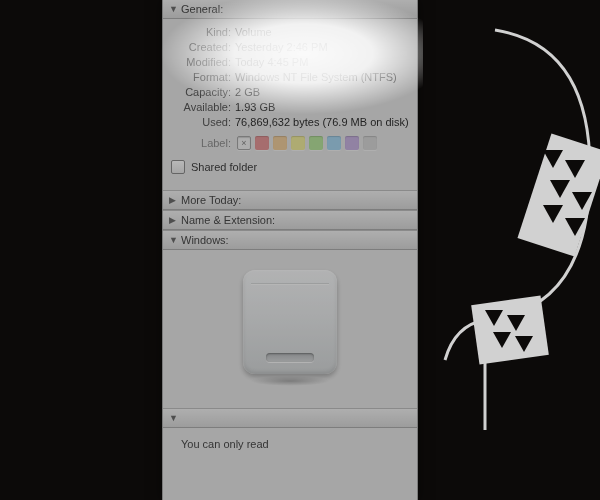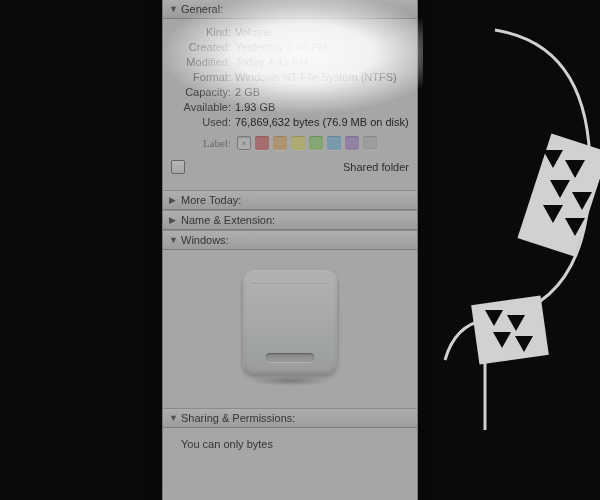--- a/index.html
+++ b/index.html
@@ -97,21 +97,20 @@
   }
   .kv-value {
     flex: 1;
     color: #313131;
     word-wrap: break-word;
   }
   .label-row {
     display: flex;
     align-items: center;
     margin-top: 6px;
-    font-family: Liberation Serif, serif;
   }
   .label-title {
     width: 60px;
     text-align: right;
     margin-right: 6px;
     color: #8f8f8f;
   }
   .swatch {
     width: 14px;
     height: 14px;
@@ -125,21 +124,21 @@
   }
   .swatch.none {
     background: #f1f1f1;
     border: 1px solid #a8a8a8;
     color: #888;
     font-size: 9px;
   }
   .shared-row {
     display: flex;
     align-items: center;
-    justify-content: space-between;
+    justify-content: flex-start;
     padding: 10px 0 10px 0;
   }
   .checkbox {
     width: 12px;
     height: 12px;
     border: 1px solid #8d8d8d;
     border-radius: 2px;
     background: linear-gradient(#ffffff, #e6e6e6);
     margin-right: 6px;
     box-shadow: inset 0 1px 0 rgba(255,255,255,0.9);
@@ -309,22 +308,21 @@
         <div class="drive-body">
           <div class="drive-top-line"></div>
           <div class="drive-slot"></div>
         </div>
         <div class="drive-shadow"></div>
       </div>
     </div>
 
     <div class="section-header">
       <span class="tri">▼</span>
-      <span>Sharing &amp; Permissions:</span>
     </div>
     <div class="sharing-body">
-      <span>You can only bytes</span>
+      <span>You can only read</span>
     </div>
 
     <div class="dim"></div>
     <div class="highlight"></div>
   </div>
 </div>
 
 </body></html>

